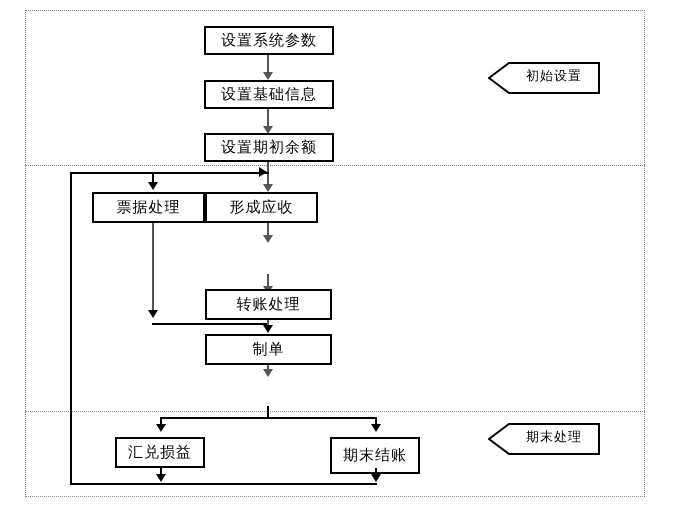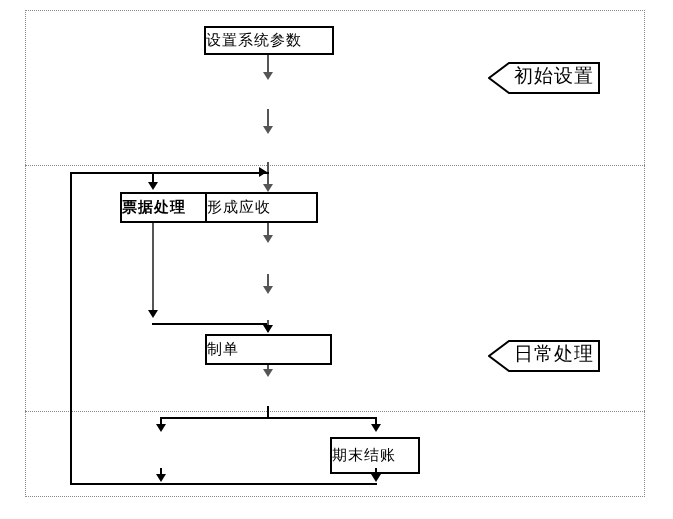--- a/index.html
+++ b/index.html
@@ -35,20 +35,21 @@
     border-top: 1px dotted #8a8a8a;
   }
   
   .node {
     position: absolute;
     box-sizing: border-box;
     border: 2px solid #000000;
     background: #ffffff;
     display: flex;
     align-items: center;
+    justify-content: center;
     font-size: 15px;
     line-height: 1;
     color: #000000;
     letter-spacing: 1px;
     white-space: nowrap;
   }
   
   .hline {
     position: absolute;
     height: 0;
@@ -100,21 +101,21 @@
     position: absolute;
     left: 0;
     top: 0;
     width: 112px;
     height: 28px;
     padding-left: 20px;
     box-sizing: border-box;
     display: flex;
     align-items: center;
     justify-content: center;
-    font-size: 19px;
+    font-size: 13px;
     letter-spacing: 1px;
     color: #000000;
     white-space: nowrap;
   }
 </style>
 </head>
 <body>
 
 <div id="canvas">
 
@@ -122,85 +123,97 @@
 
   <div class="divider" style="top:165px;"></div>
   <div class="divider" style="top:411px;"></div>
 
   <div class="node" style="left:204px; top:26px; width:130px; height:29px;">
     <span>设置系统参数</span>
   </div>
   <div class="conn" style="left:267px; top:55px; height:19px;"></div>
   <div class="arrow-down grey" style="left:263px; top:72px;"></div>
 
+  <div class="node" style="left:204px; top:80px; width:130px; height:29px;">
+    <span>设置基础信息</span>
+  </div>
   <div class="conn" style="left:267px; top:109px; height:19px;"></div>
   <div class="arrow-down grey" style="left:263px; top:126px;"></div>
 
+  <div class="node" style="left:204px; top:133px; width:130px; height:29px;">
+    <span>设置期初余额</span>
+  </div>
   <div class="conn" style="left:267px; top:162px; height:28px;"></div>
   <div class="arrow-down grey" style="left:263px; top:184px;"></div>
 
   <div class="vline" style="left:70px; top:172px; height:312px;"></div>
   <div class="hline" style="left:70px; top:172px; width:199px;"></div>
   <div class="arrow-right" style="left:259px; top:167px;"></div>
 
   <div class="vline" style="left:152px; top:172px; height:12px;"></div>
   <div class="arrow-down" style="left:148px; top:182px;"></div>
 
-  <div class="node" style="left:120px; top:192px; width:113px; height:31px;font-weight:bold;">
+  <div class="node" style="left:92px; top:192px; width:113px; height:31px;">
     <span>票据处理</span>
   </div>
 
   <div class="conn" style="left:152px; top:223px; height:92px;"></div>
   <div class="arrow-down" style="left:148px; top:310px;"></div>
   <div class="hline" style="left:152px; top:323px; width:117px;"></div>
 
   <div class="node" style="left:205px; top:192px; width:113px; height:31px;">
     <span>形成应收</span>
   </div>
   <div class="conn" style="left:267px; top:223px; height:15px;"></div>
   <div class="arrow-down grey" style="left:263px; top:235px;"></div>
 
   <div class="conn" style="left:267px; top:274px; height:15px;"></div>
   <div class="arrow-down grey" style="left:263px; top:286px;"></div>
 
+  <div class="node" style="left:205px; top:289px; width:127px; height:31px;">
+    <span>转账处理</span>
+  </div>
   <div class="conn" style="left:267px; top:320px; height:12px;"></div>
   <div class="arrow-down" style="left:263px; top:325px;"></div>
 
   <div class="node" style="left:205px; top:334px; width:127px; height:31px;">
     <span>制单</span>
   </div>
   <div class="conn" style="left:267px; top:365px; height:8px;"></div>
   <div class="arrow-down grey" style="left:263px; top:369px;"></div>
 
 
   <div class="vline" style="left:267px; top:406px; height:13px;"></div>
   <div class="hline" style="left:160px; top:417px; width:217px;"></div>
   <div class="vline" style="left:160px; top:417px; height:10px;"></div>
   <div class="arrow-down" style="left:156px; top:424px;"></div>
   <div class="vline" style="left:375px; top:417px; height:10px;"></div>
   <div class="arrow-down" style="left:371px; top:424px;"></div>
 
+  <div class="node" style="left:115px; top:437px; width:90px; height:31px;">
+    <span>汇兑损益</span>
+  </div>
   <div class="node" style="left:330px; top:437px; width:90px; height:37px;">
     <span>期末结账</span>
   </div>
 
   <div class="vline" style="left:160px; top:468px; height:10px;"></div>
   <div class="arrow-down" style="left:156px; top:474px;"></div>
   <div class="vline" style="left:375px; top:468px; height:10px;"></div>
   <div class="arrow-down" style="left:371px; top:474px;"></div>
   <div class="hline" style="left:70px; top:483px; width:307px;"></div>
 
   <div class="stage" style="left:488px; top:62px;">
     <svg width="112" height="32" viewBox="0 0 112 32">
       <polygon points="21,1 111,1 111,31 21,31 1,16" fill="#ffffff" stroke="#000000" stroke-width="2"></polygon>
     </svg>
     <div class="stage-text">初始设置</div>
   </div>
 
-  <div class="stage" style="left:488px; top:340px;">
+
+  <div class="stage" style="left:488px; top:423px;">
     <svg width="112" height="32" viewBox="0 0 112 32">
       <polygon points="21,1 111,1 111,31 21,31 1,16" fill="#ffffff" stroke="#000000" stroke-width="2"></polygon>
     </svg>
-    <div class="stage-text">日常处理</div>
-  </div>
-
+    <div class="stage-text">期末处理</div>
+  </div>
 
 </div>
 
 </body></html>

